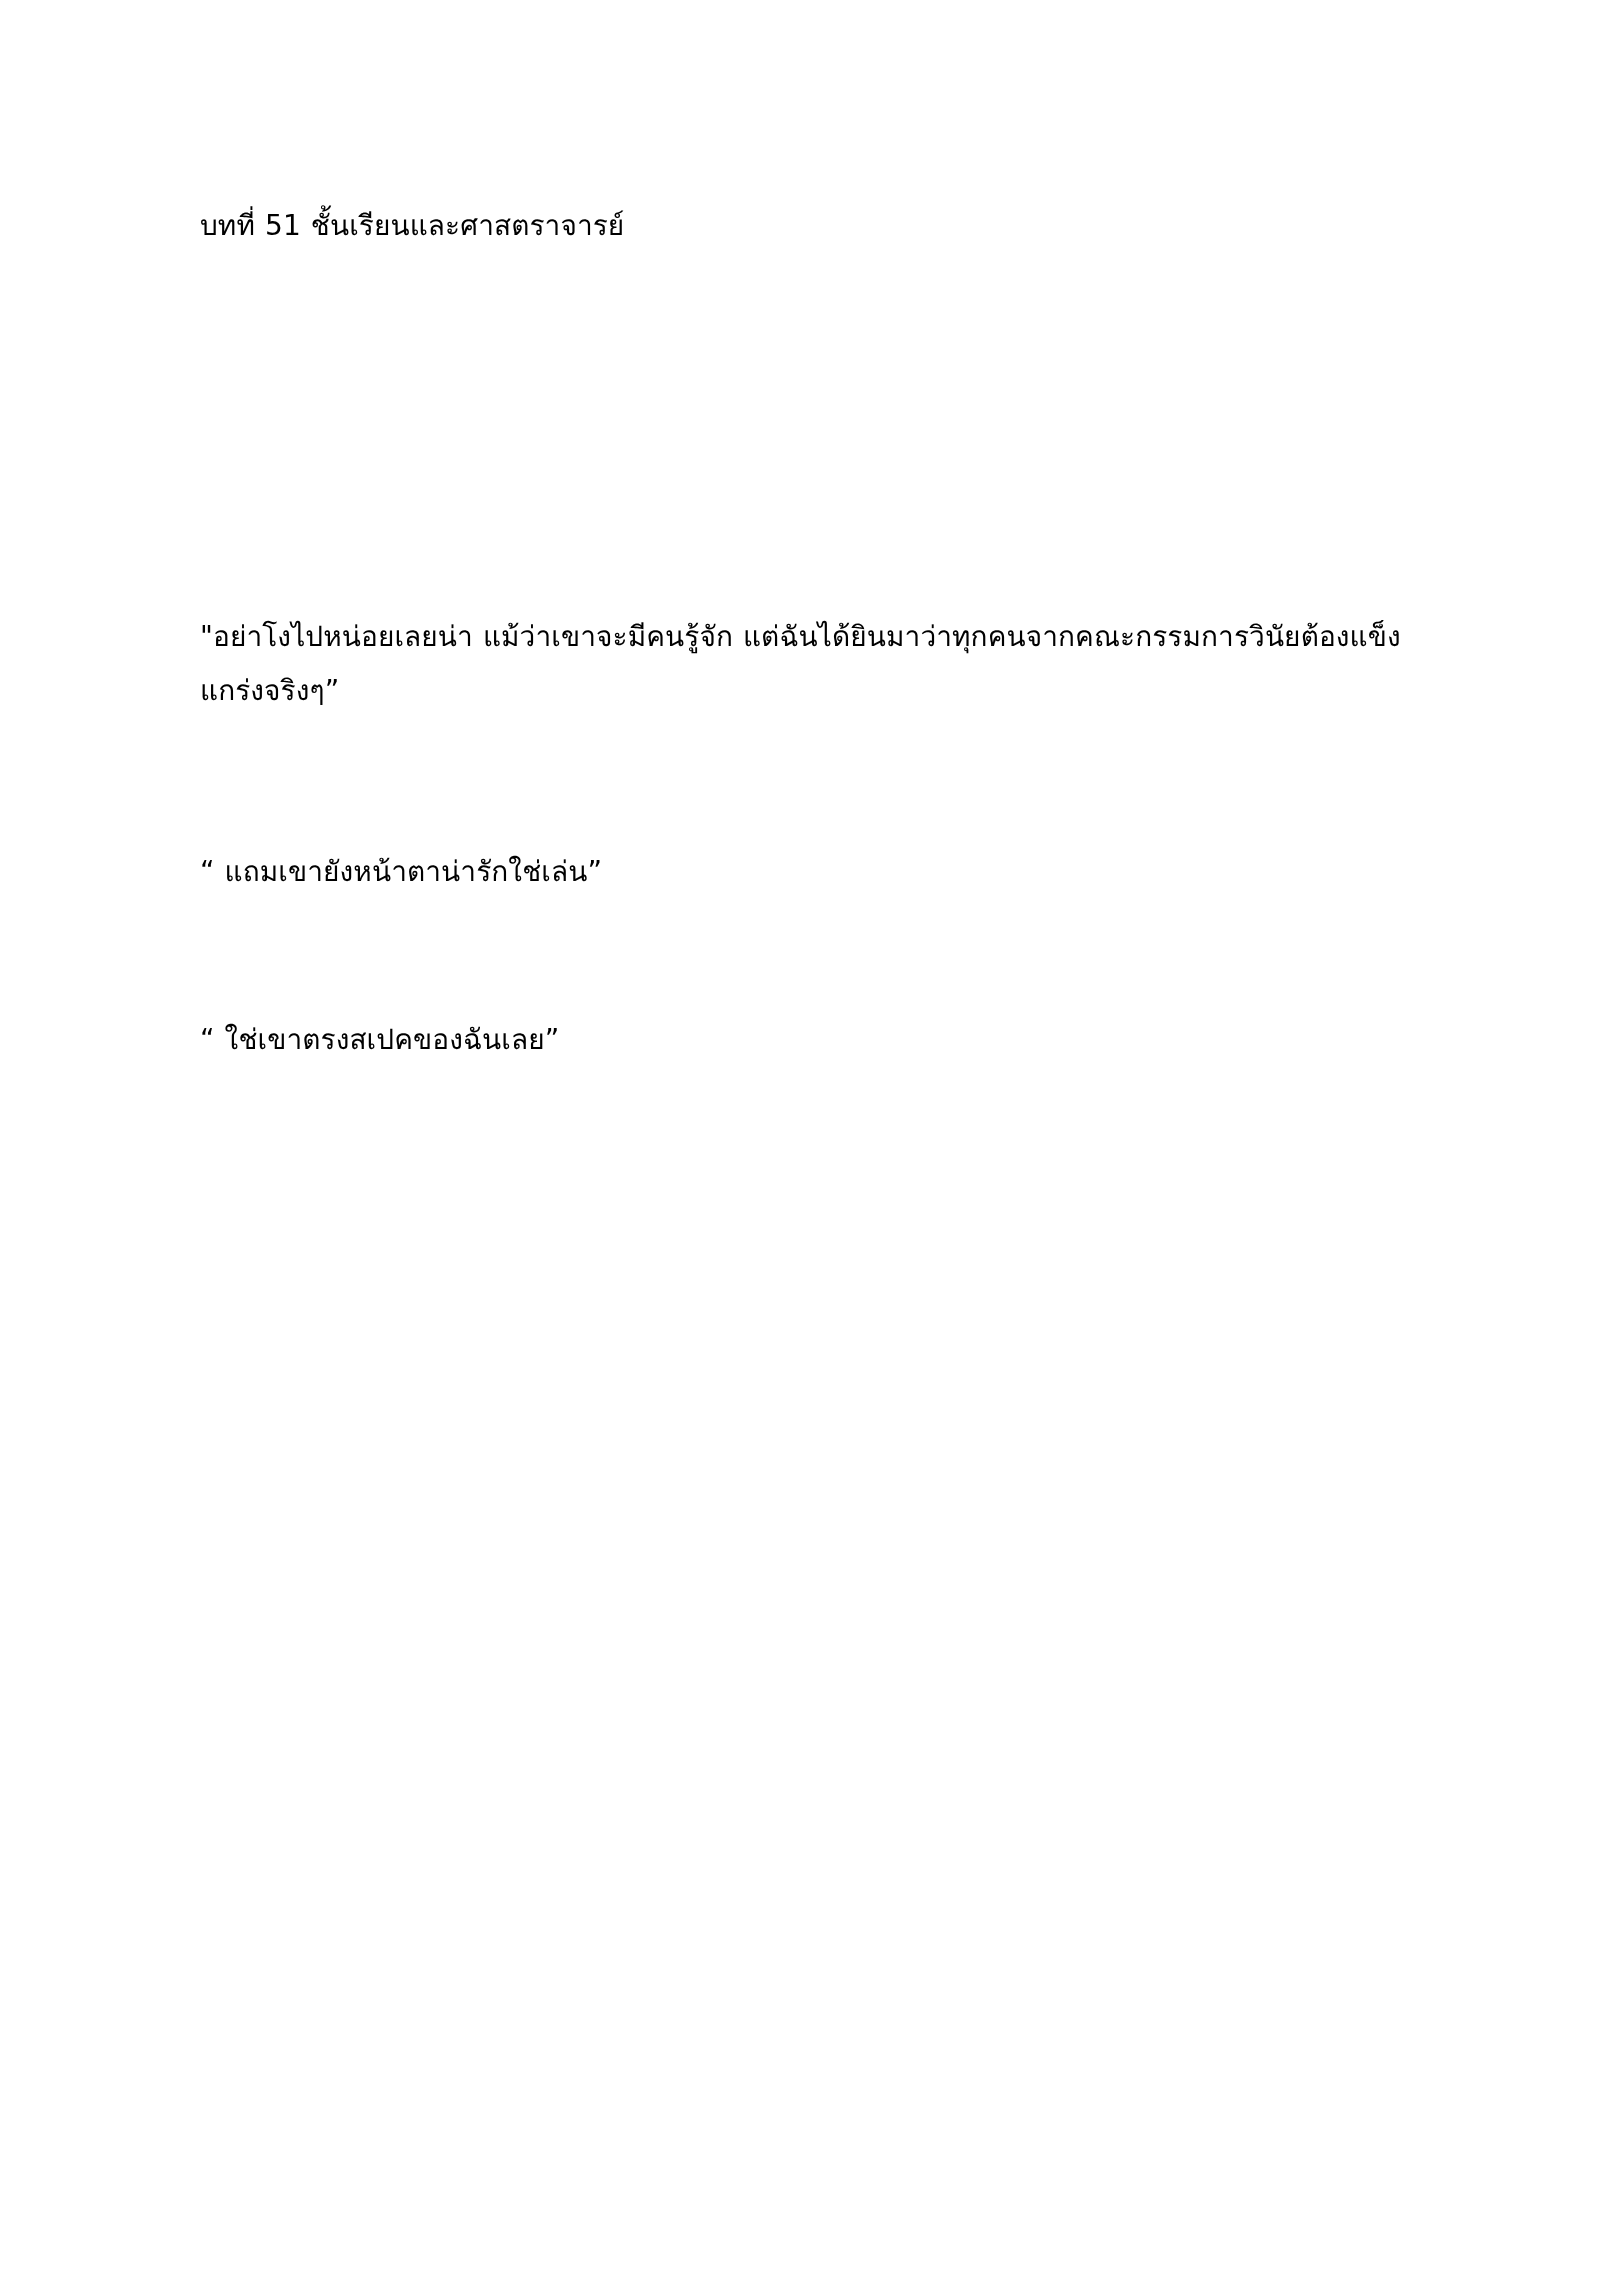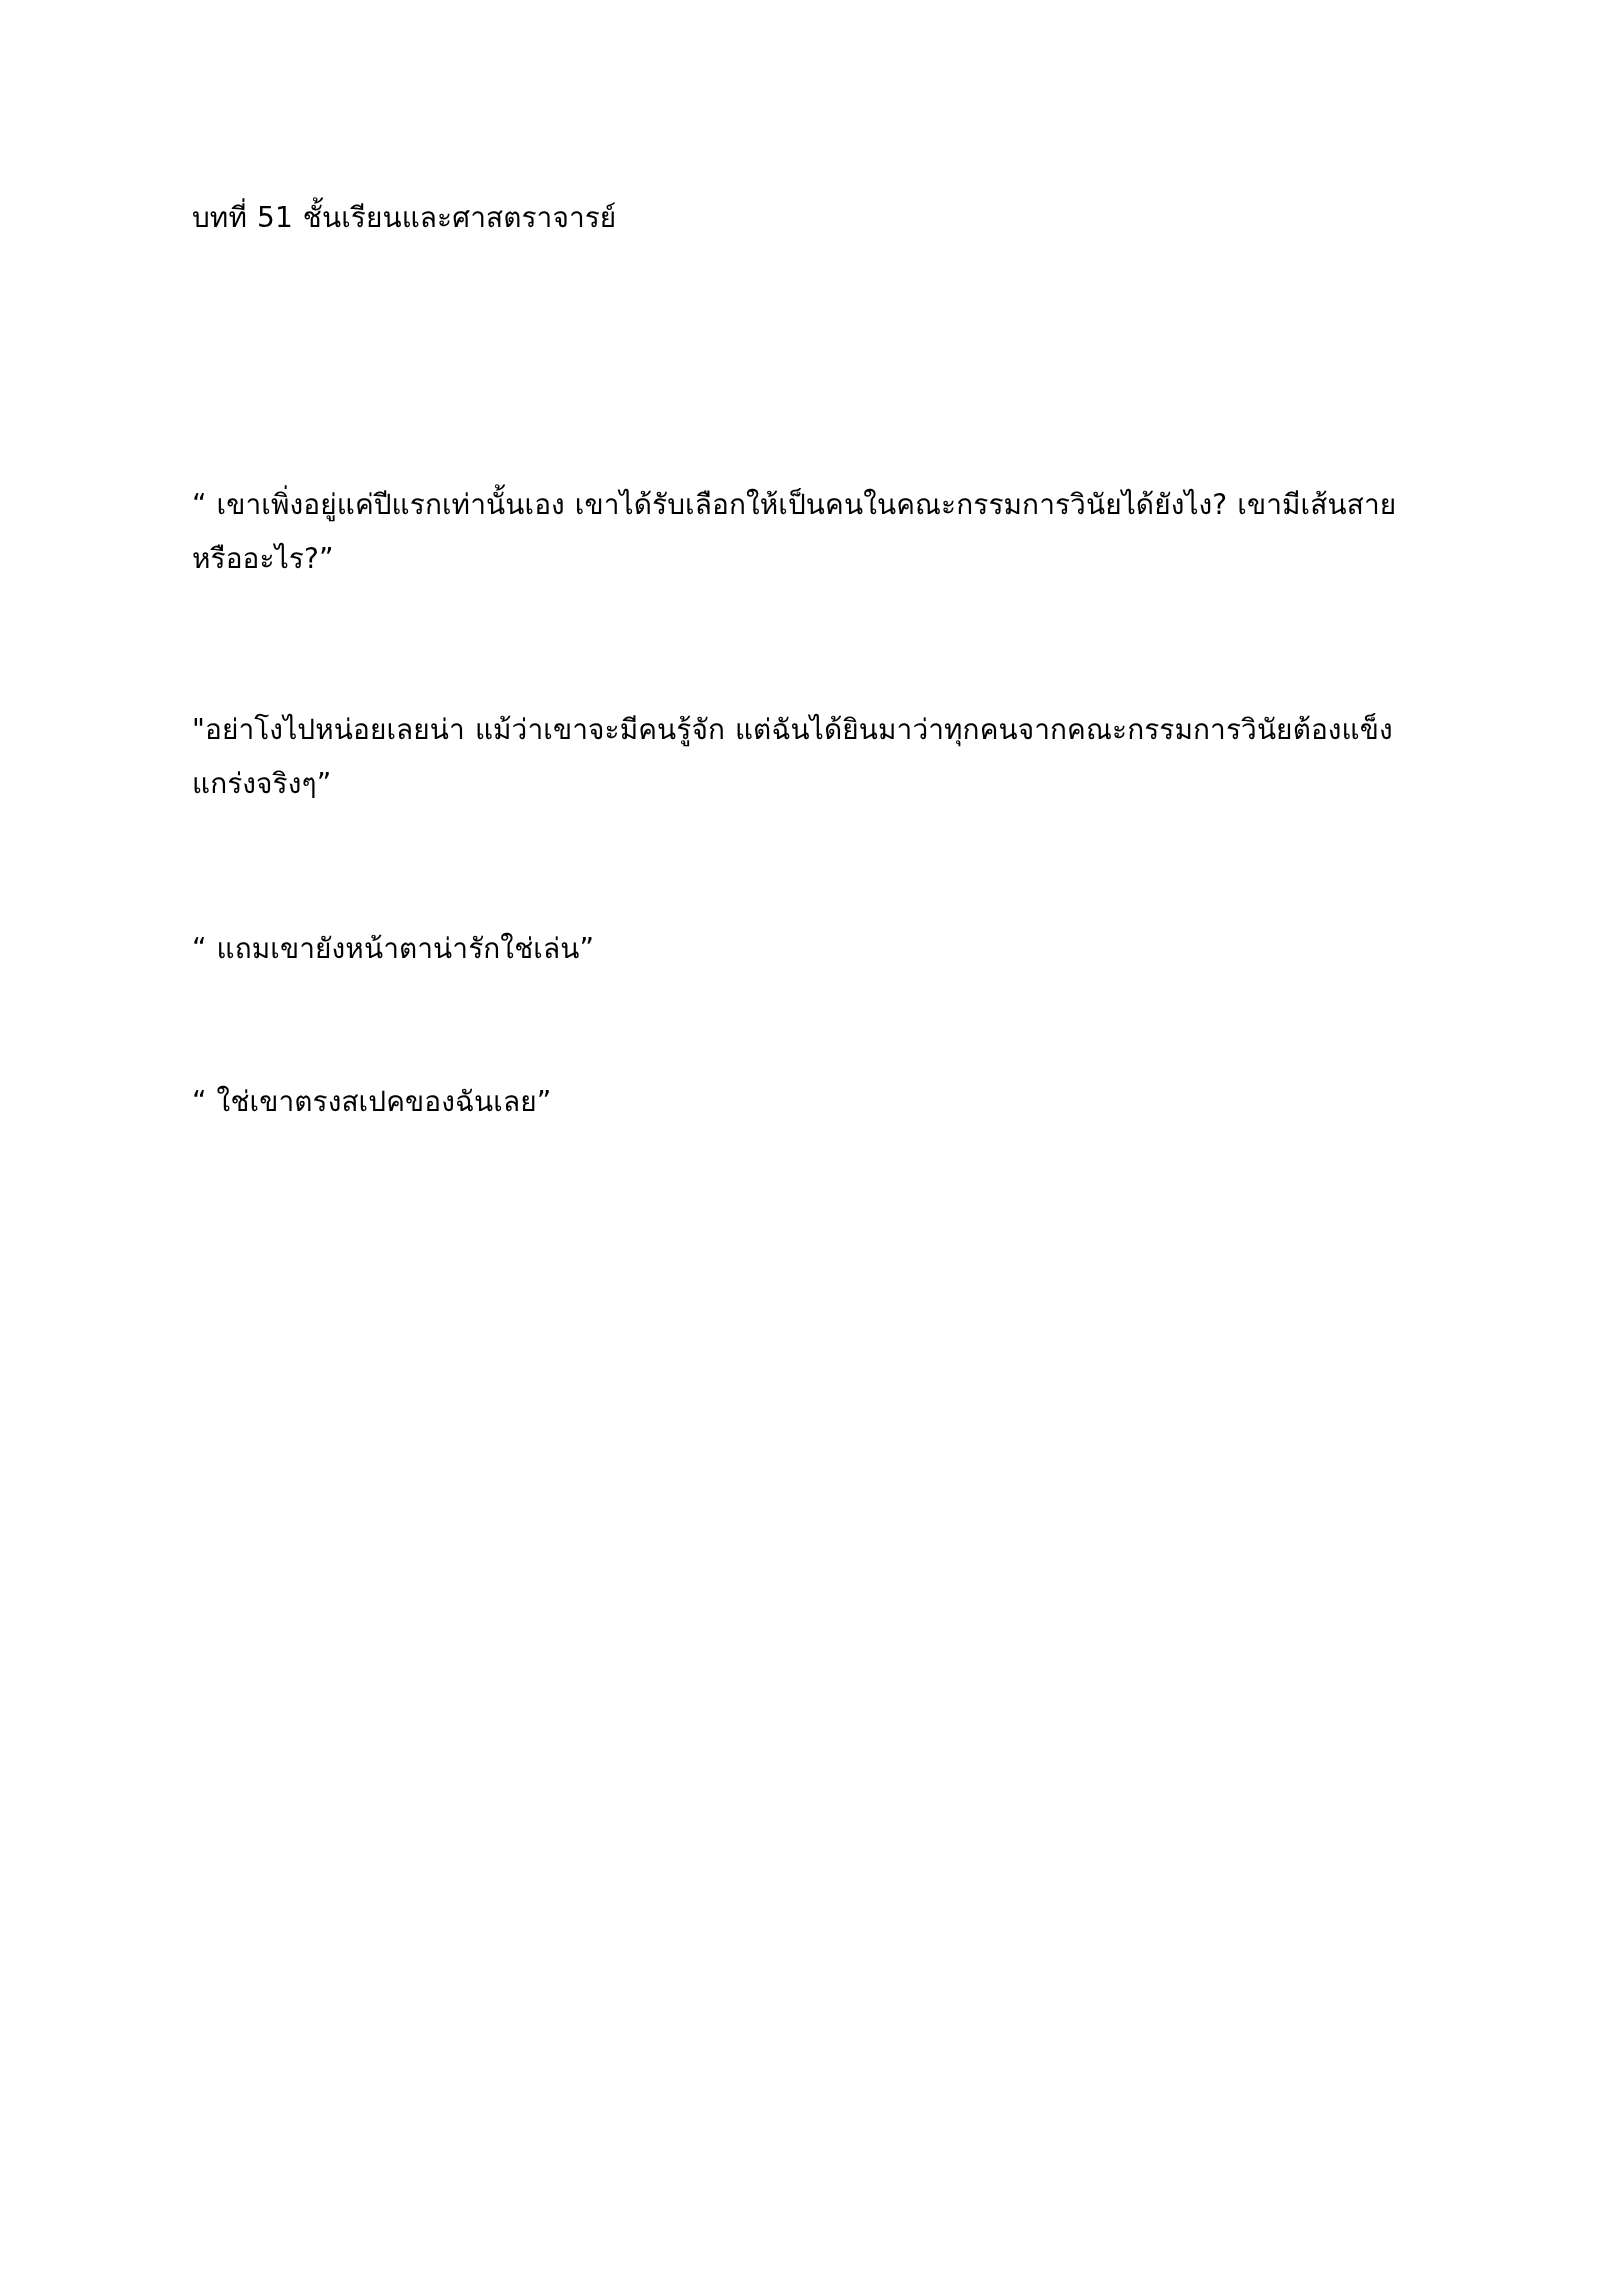--- a/index.html
+++ b/index.html
@@ -24,21 +24,21 @@
   }
   .doc-body {
     width: 100%;
   }
   .para {
     font-size: 28px;
     line-height: 1.95;
     letter-spacing: 0.1px;
     text-align: left;
     word-spacing: 1px;
-    margin: 0;
+    margin: 8px;
   }
   .heading-para {
     margin-bottom: 0;
   }
   .spacer-lg {
     height: 116px;
   }
   .spacer-md {
     height: 110px;
   }
@@ -52,21 +52,20 @@
 <div class="page">
   <div class="doc-body">
 
     <p class="para heading-para">บทที่ 51 ชั้นเรียนและศาสตราจารย์</p>
 
     <div class="spacer-lg"></div>
 
 
     <div class="spacer-lg"></div>
 
-    <p class="para">“ เขาเพิ่งอยู่แค่ปีแรกเท่านั้นเอง เขาได้รับเลือกให้เป็นคนในคณะกรรมการวินัยได้ยังไง? เขามีเส้นสายหรืออะไร?”</p>
 
     <div class="spacer-lg"></div>
 
     <p class="para">"อย่าโงไปหน่อยเลยน่า แม้ว่าเขาจะมีคนรู้จัก แต่ฉันได้ยินมาว่าทุกคนจากคณะกรรมการวินัยต้องแข็งแกร่งจริงๆ”</p>
 
     <div class="spacer-md"></div>
 
     <p class="para">“ แถมเขายังหน้าตาน่ารักใช่เล่น”</p>
 
     <div class="spacer-sm"></div>

